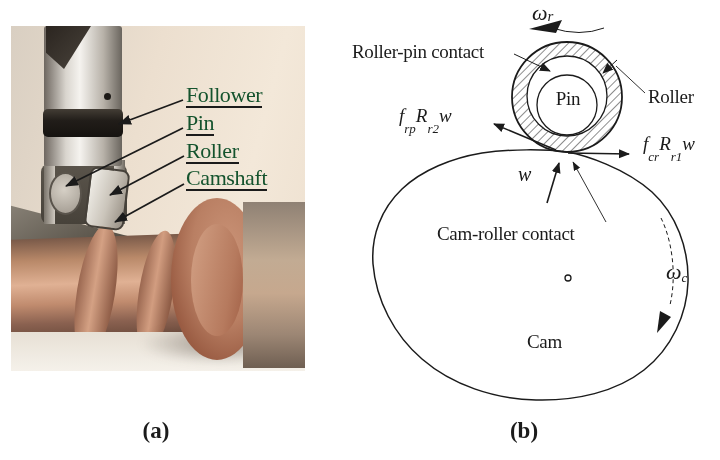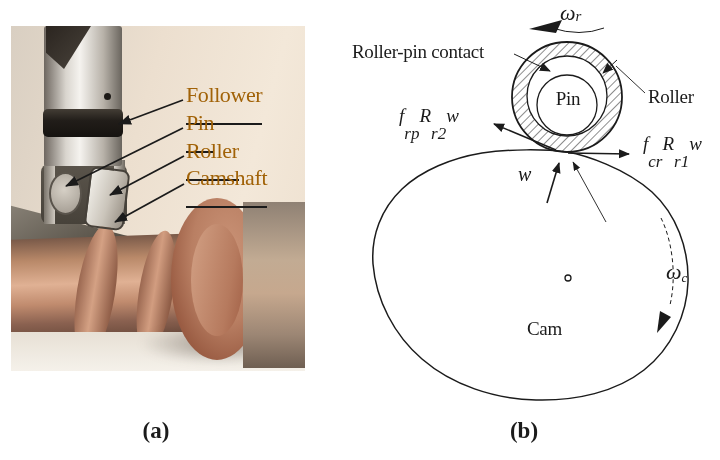--- a/index.html
+++ b/index.html
@@ -3,25 +3,25 @@
 <meta charset="utf-8">
 <style>
   html,body{margin:0;padding:0;background:#ffffff;}
   .canvas{position:relative;width:720px;height:460px;background:#fff;overflow:hidden;
           font-family:"Liberation Serif","DejaVu Serif",serif;color:#1b1b1b;}
   .photo{position:absolute;left:11px;top:26px;width:294px;height:345px;overflow:hidden;
          background:linear-gradient(105deg,#d9cfc2,#ecdfcf 40%,#f3e8d9 72%,#eddfce);}
   .photo div{position:absolute;}
   svg.overlay{position:absolute;left:0;top:0;z-index:5;pointer-events:none;}
   .txt{position:absolute;z-index:8;white-space:nowrap;line-height:1.02;}
-  .lblA{font-size:22px;letter-spacing:-0.4px;border-bottom:2px solid #1b1b1b;padding-bottom:17px;color:#a16207;}
+  .lblA{font-size:22px;letter-spacing:-0.4px;border-bottom:2px solid #1b1b1b;padding-bottom:0px;color:#14532d;}
   .lblB{font-size:19px;letter-spacing:-0.3px;}
   .it{font-style:italic;}
   .frm{font-size:19px;font-style:italic;letter-spacing:0;}
-  .frm sub{font-size:17px;position:relative;top:12px;line-height:0;}
+  .frm sub{font-size:13px;position:relative;top:6px;line-height:0;}
   .om{font-style:italic;font-size:22px;}
   .omsub{font-style:italic;font-size:14px;vertical-align:-2px;}
   .cap{font-size:23px;font-weight:bold;text-align:center;width:72px;}
 </style>
 </head>
 <body>
 
 <div class="canvas">
 
   <div class="photo">
@@ -113,40 +113,41 @@
     <line x1="606" y1="222" x2="573" y2="162" stroke="#1b1b1b" stroke-width="0.9" marker-end="url(#ah3)"></line>
   </svg>
 
   <div class="txt lblA" style="left:186px;top:84px;">Follower</div>
   <div class="txt lblA" style="left:186px;top:112px;">Pin</div>
   <div class="txt lblA" style="left:186px;top:140px;">Roller</div>
   <div class="txt lblA" style="left:186px;top:167px;">Camshaft</div>
 
   <div class="txt lblB" style="left:352px;top:42px;">Roller-pin contact</div>
 
-  <div class="txt" style="left:560px;top:2px;">
+  <div class="txt" style="left:532px;top:2px;">
     <span class="om">ω</span><span class="omsub" style="font-size:15px;vertical-align:-1px;">r</span>
   </div>
 
   <div class="txt lblB" style="left:541px;top:89px;width:54px;text-align:center;">Pin</div>
   <div class="txt lblB" style="left:648px;top:87px;">Roller</div>
 
   <div class="txt frm" style="left:399px;top:106px;">
     <span>f</span><sub>rp</sub><span>R</span><sub>r2</sub><span>w</span>
   </div>
 
   <div class="txt frm" style="left:643px;top:134px;text-align:right;">
     <span>f</span><sub>cr</sub><span>R</span><sub>r1</sub><span>w</span>
   </div>
 
   <div class="txt it" style="left:518px;top:164px;font-size:20px;">w</div>
 
+  <div class="txt lblB" style="left:437px;top:224px;">Cam-roller contact</div>
 
   <div class="txt" style="left:666px;top:261px;">
     <span class="om">ω</span><span class="omsub" style="font-size:13px;vertical-align:-3px;">c</span>
   </div>
 
-  <div class="txt lblB" style="left:527px;top:319px;">Cam</div>
+  <div class="txt lblB" style="left:527px;top:332px;">Cam</div>
 
   <div class="txt cap" style="left:120px;top:419px;">(a)</div>
   <div class="txt cap" style="left:488px;top:419px;">(b)</div>
 
 </div>
 
 </body></html>

